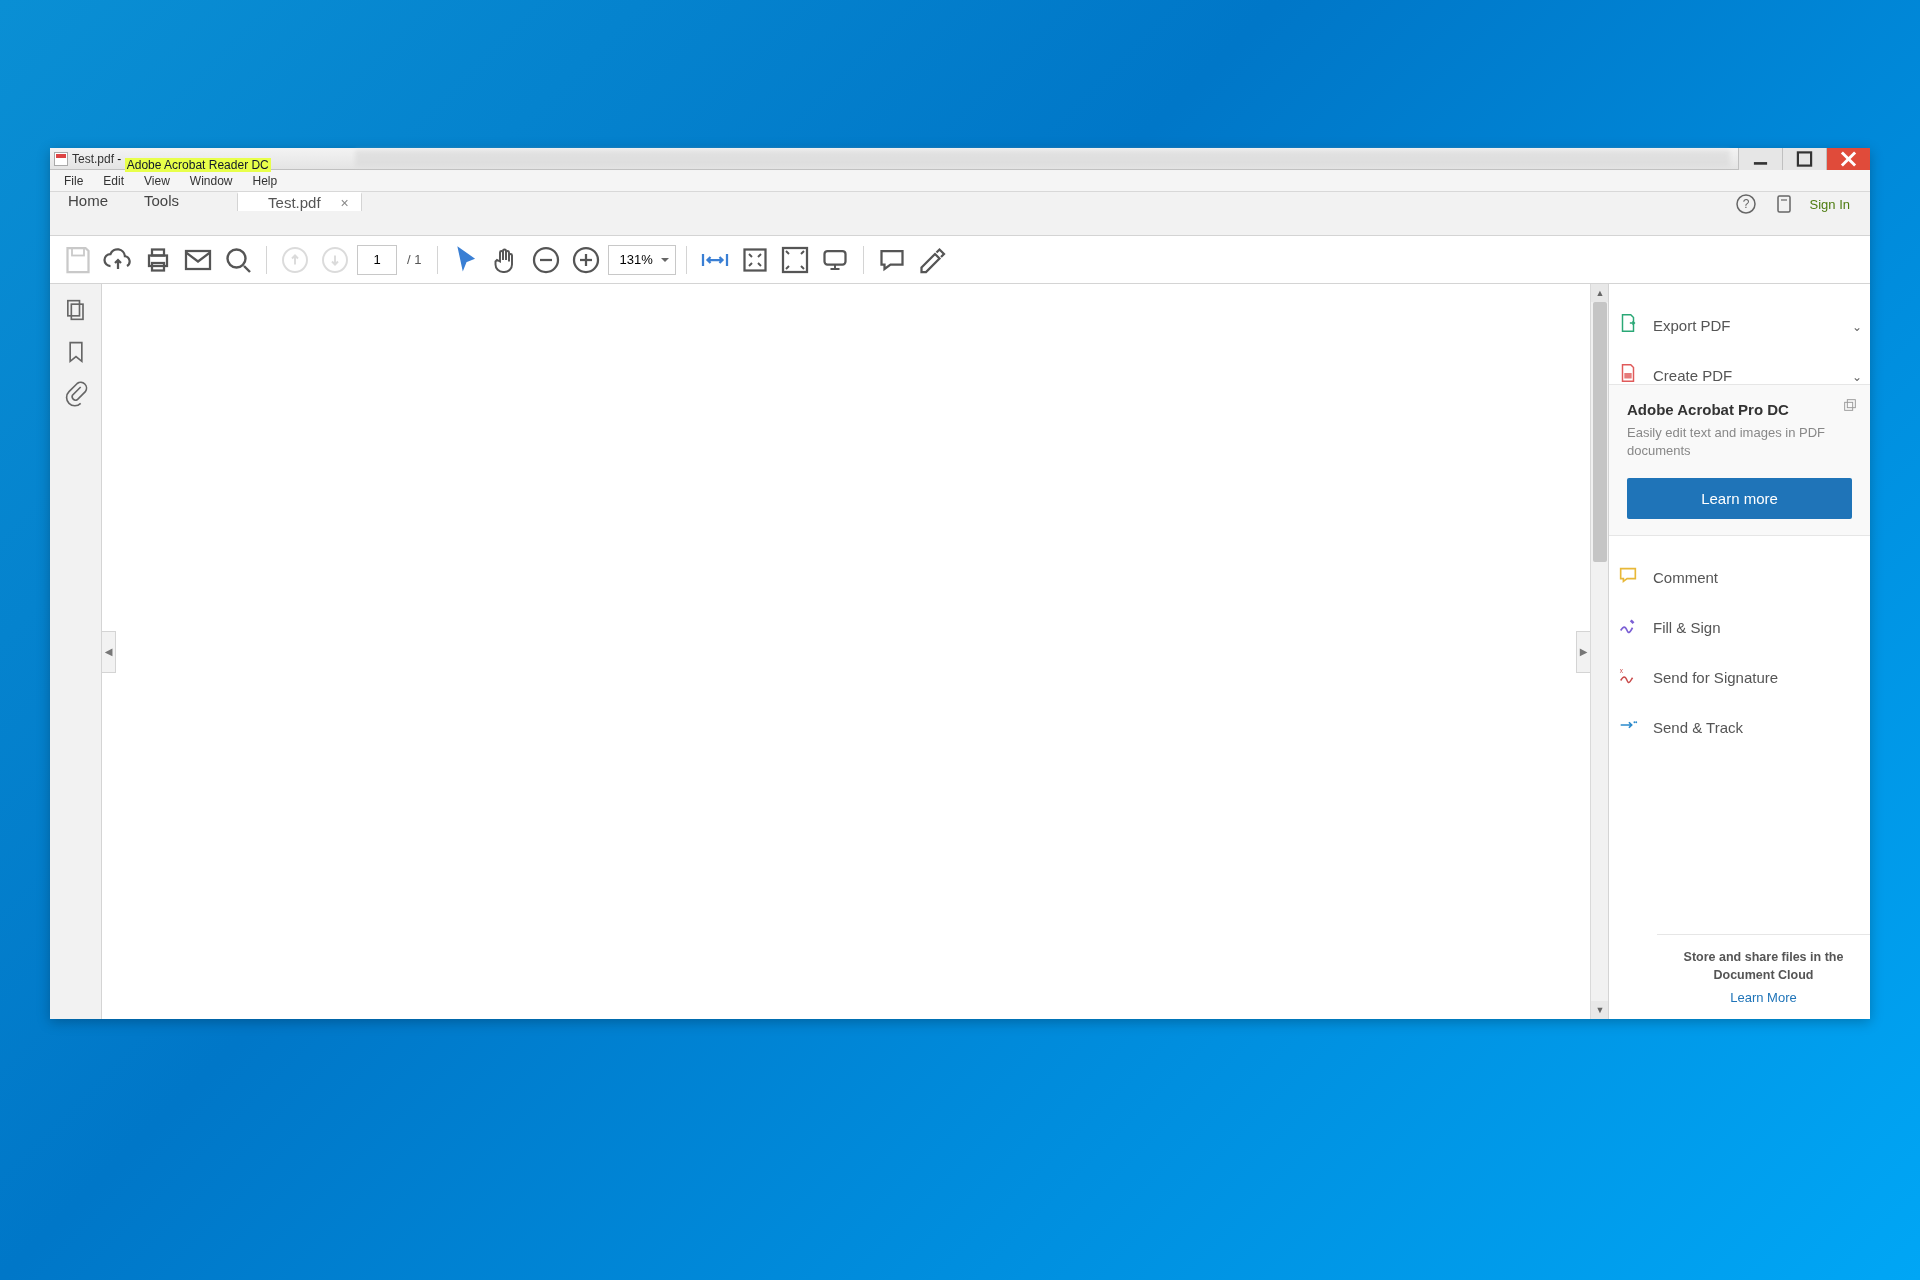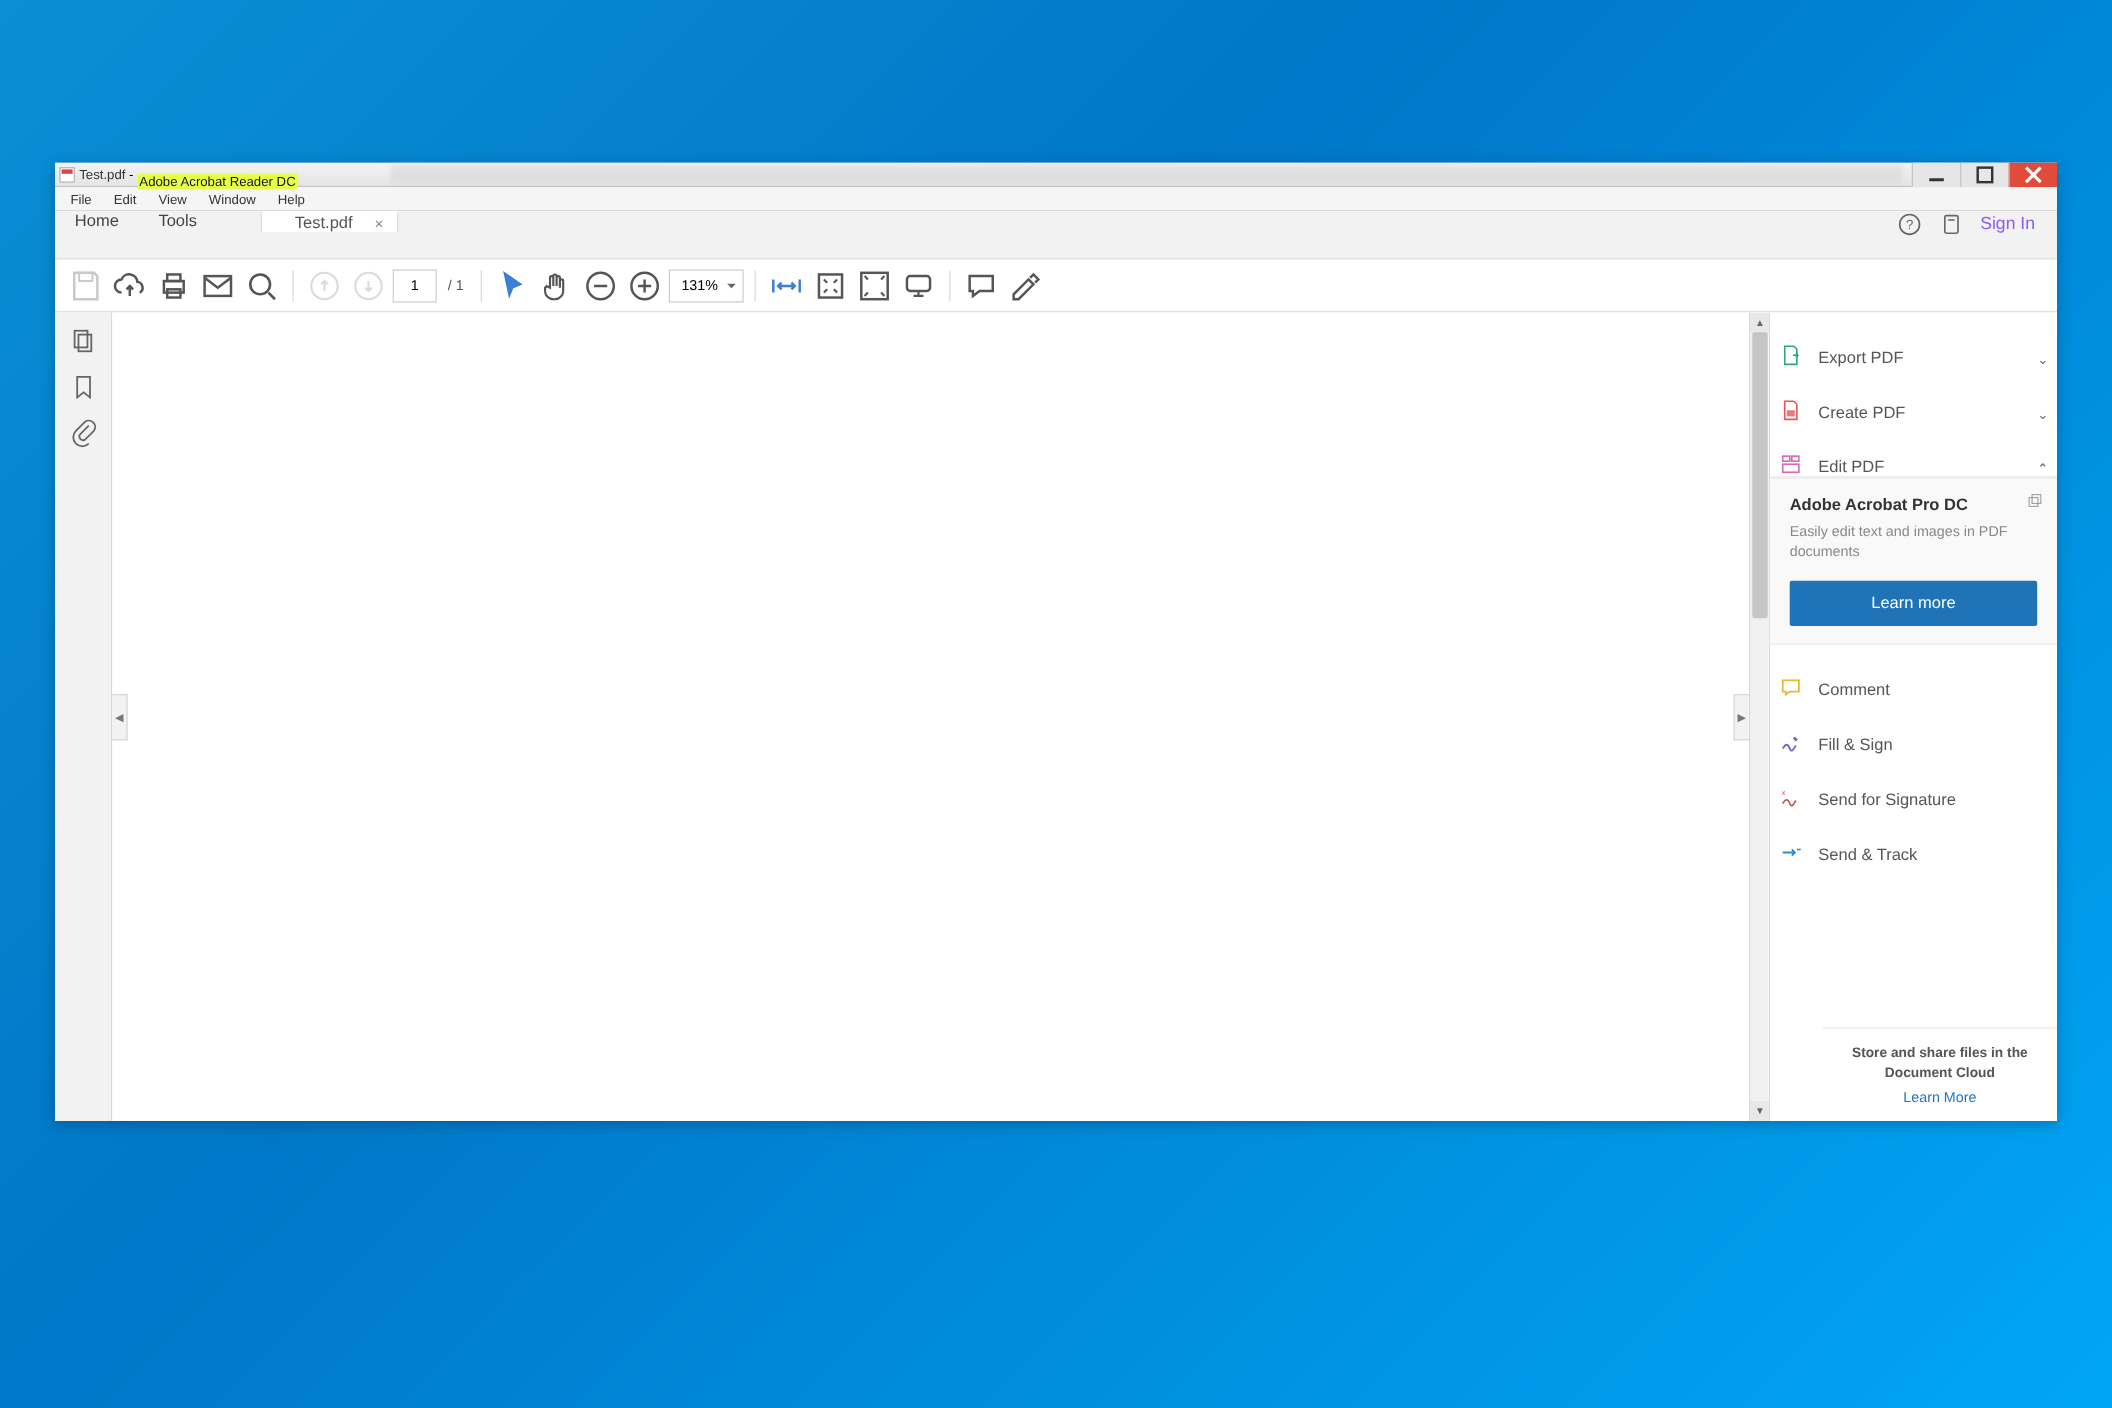--- a/index.html
+++ b/index.html
@@ -17,21 +17,21 @@
 .win-btn.max { background: #e6e6e6; }
 .win-btn.close { background: #e04b3a; color: #fff; }
 .menubar { height: 22px; background: #f5f5f5; border-bottom: 1px solid #d8d8d8; display: flex; align-items: center; padding: 0 4px; font-size: 12px; }
 .menu-item { padding: 2px 10px; cursor: pointer; color: #333; }
 .tabbar { height: 44px; background: #f2f2f2; border-bottom: 1px solid #d4d4d4; display: flex; align-items: flex-start; font-size: 15px; }
 .nav-link { padding: 0 18px; display: flex; align-items: center; color: #444; cursor: pointer; }
 .file-tab { display: flex; align-items: center; background: #fff; border-top: 2px solid transparent; border-left: 1px solid #d4d4d4; border-right: 1px solid #d4d4d4; padding: 0 40px 0 30px; margin-left: 40px; position: relative; color: #555; }
 .file-tab .close-x { position: absolute; right: 12px; top: 50%; transform: translateY(-50%); font-size: 14px; color: #888; cursor: pointer; }
 .tabbar-right { margin-left: auto; display: flex; align-items: center; gap: 14px; padding-right: 20px; }
 .icon-btn { width: 24px; height: 24px; display: flex; align-items: center; justify-content: center; color: #555; cursor: pointer; }
-.sign-in { font-size: 16px; color: #8b5cf6; cursor: pointer; }
+.sign-in { font-size: 13px; color: #4d7c0f; cursor: pointer; }
 .toolbar { height: 48px; background: #fff; border-bottom: 1px solid #d4d4d4; display: flex; align-items: center; padding: 0 10px; gap: 4px; }
 .tb-btn { width: 36px; height: 36px; display: flex; align-items: center; justify-content: center; color: #555; cursor: pointer; border-radius: 3px; }
 .tb-btn.disabled { opacity: 0.35; cursor: default; }
 .tb-sep { width: 1px; height: 28px; background: #d4d4d4; margin: 0 6px; }
 .page-input { width: 40px; height: 30px; border: 1px solid #c8c8c8; text-align: center; font-size: 13px; }
 .page-total { font-size: 13px; color: #555; padding: 0 6px; }
 .zoom-select { height: 30px; border: 1px solid #c8c8c8; font-size: 13px; padding: 0 22px 0 10px; background: #fff; position: relative; display: flex; align-items: center; cursor: pointer; }
 .zoom-select::after { content: ""; position: absolute; right: 6px; top: 50%; border: 4px solid transparent; border-top-color: #666; transform: translateY(-2px); }
 .content { flex: 1; display: flex; overflow: hidden; background: #f7f7f7; position: relative; }
 .left-rail { width: 52px; background: #f2f2f2; border-right: 1px solid #d4d4d4; display: flex; flex-direction: column; align-items: center; padding-top: 12px; gap: 14px; }
@@ -273,29 +273,20 @@
         <span class="rp-chevron">⌄</span>
       </div>
       <div class="rp-item">
         <div class="rp-icon"><svg viewBox="0 0 24 24">
               <path d="M6 3h9l3 3v15H6z" fill="none" stroke="#e05a5a" stroke-width="1.6"></path>
               <rect x="8" y="12" width="8" height="6" fill="#e05a5a" opacity="0.8"></rect>
             </svg></div>
         <span>Create PDF</span>
         <span class="rp-chevron">⌄</span>
       </div>
-      <div class="rp-item borderb">
-        <div class="rp-icon"><svg viewBox="0 0 24 24">
-              <rect x="4" y="4" width="7" height="5" fill="none" stroke="#d968b8" stroke-width="1.6"></rect>
-              <rect x="13" y="4" width="7" height="5" fill="none" stroke="#d968b8" stroke-width="1.6"></rect>
-              <rect x="4" y="12" width="16" height="8" fill="none" stroke="#d968b8" stroke-width="1.6"></rect>
-            </svg></div>
-        <span>Edit PDF</span>
-        <span class="rp-chevron">⌃</span>
-      </div>
       <div class="promo">
         <div class="promo-title">Adobe Acrobat Pro DC</div>
         <div class="promo-multi"><svg width="16" height="16" viewBox="0 0 24 24">
               <rect x="4" y="8" width="12" height="12" fill="none" stroke="#999" stroke-width="1.4"></rect>
               <rect x="8" y="4" width="12" height="12" fill="none" stroke="#999" stroke-width="1.4"></rect>
             </svg></div>
         <div class="promo-sub">Easily edit text and images in PDF documents</div>
         <div class="promo-btn">Learn more</div>
       </div>
       <div class="rp-item">

